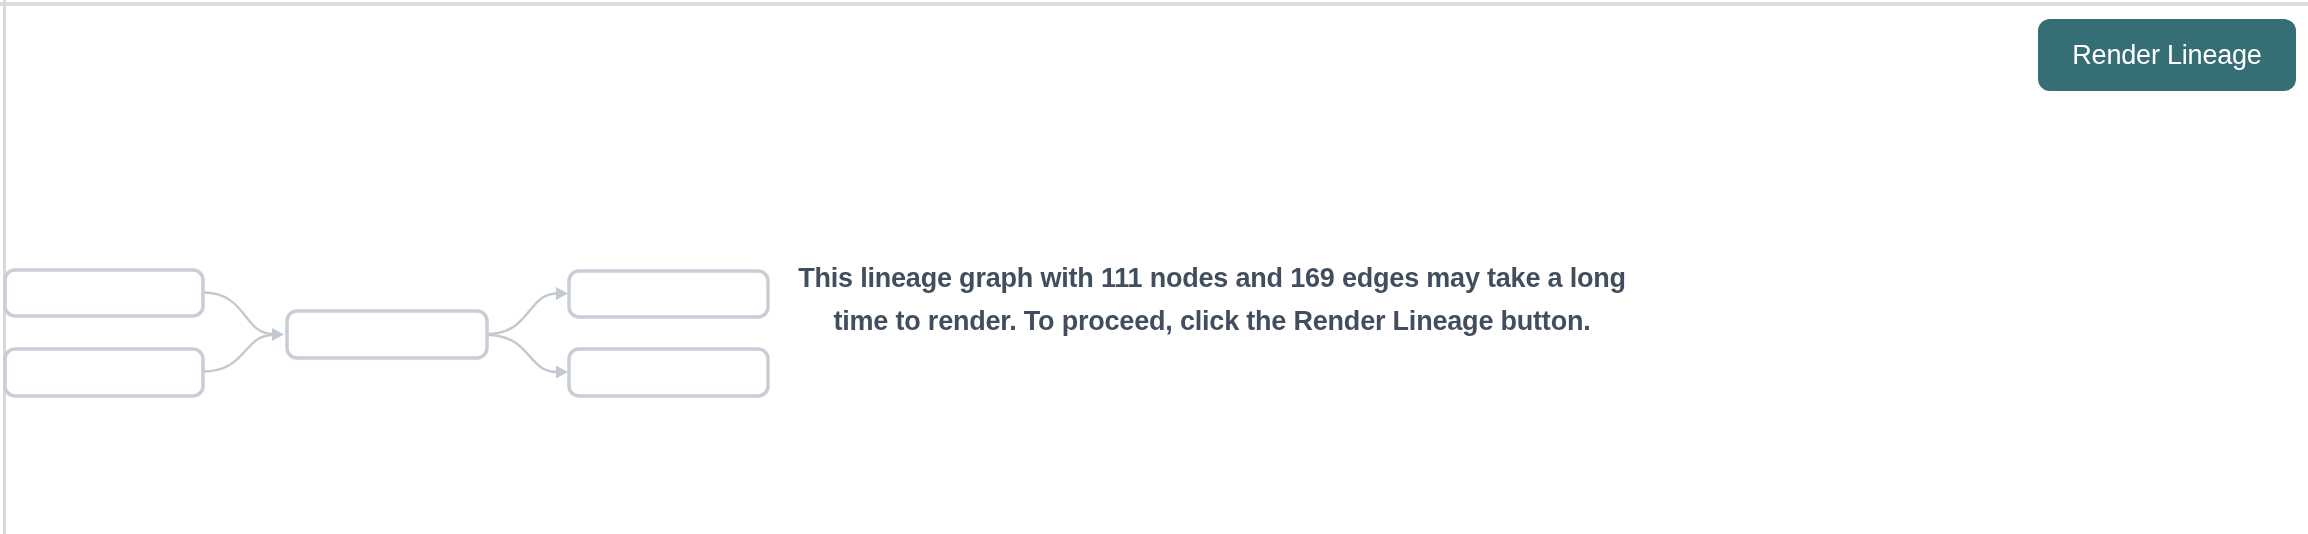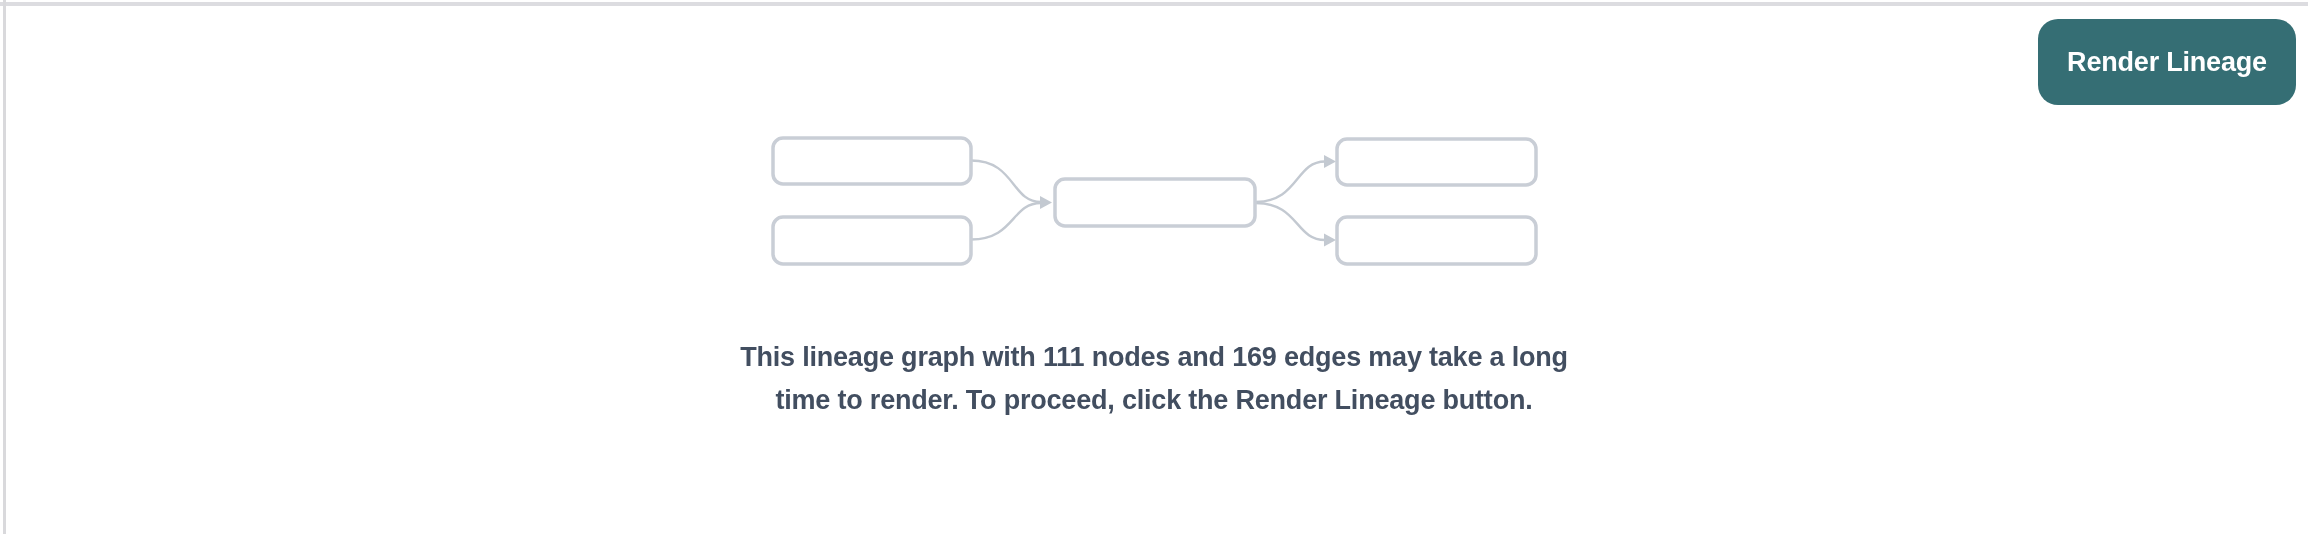--- a/index.html
+++ b/index.html
@@ -22,33 +22,33 @@
   .top-divider{
     position:absolute;top:2px;left:0;width:2308px;height:4px;
     background:var(--top-divider);
   }
   .left-divider{
     position:absolute;top:0;left:3px;width:3px;height:534px;
     background:var(--left-divider);
   }
   .render-btn{
     position:absolute;top:19px;right:12px;
-    width:258px;height:86px;
+    width:258px;height:72px;
     background:var(--button-bg);
     color:var(--button-text);
-    border:none;border-radius:20px;
+    border:none;border-radius:12px;
     font-family:"Liberation Sans", sans-serif;
-    font-size:27px;font-weight:bold;
+    font-size:27px;font-weight:normal;
     letter-spacing:-0.2px;
     display:flex;align-items:center;justify-content:center;
     cursor:pointer;
   }
   .content{
     position:absolute;top:0;left:0;width:2308px;height:534px;
-    display:flex;flex-direction:column;align-items:center;
+    display:flex;flex-direction:row;align-items:center;
   }
   .placeholder-svg{
     margin-top:136px;
     width:772px;height:134px;
     display:block;
   }
   .ph-node{
     fill:#ffffff;
     stroke:var(--node-border);
     stroke-width:3.5;

